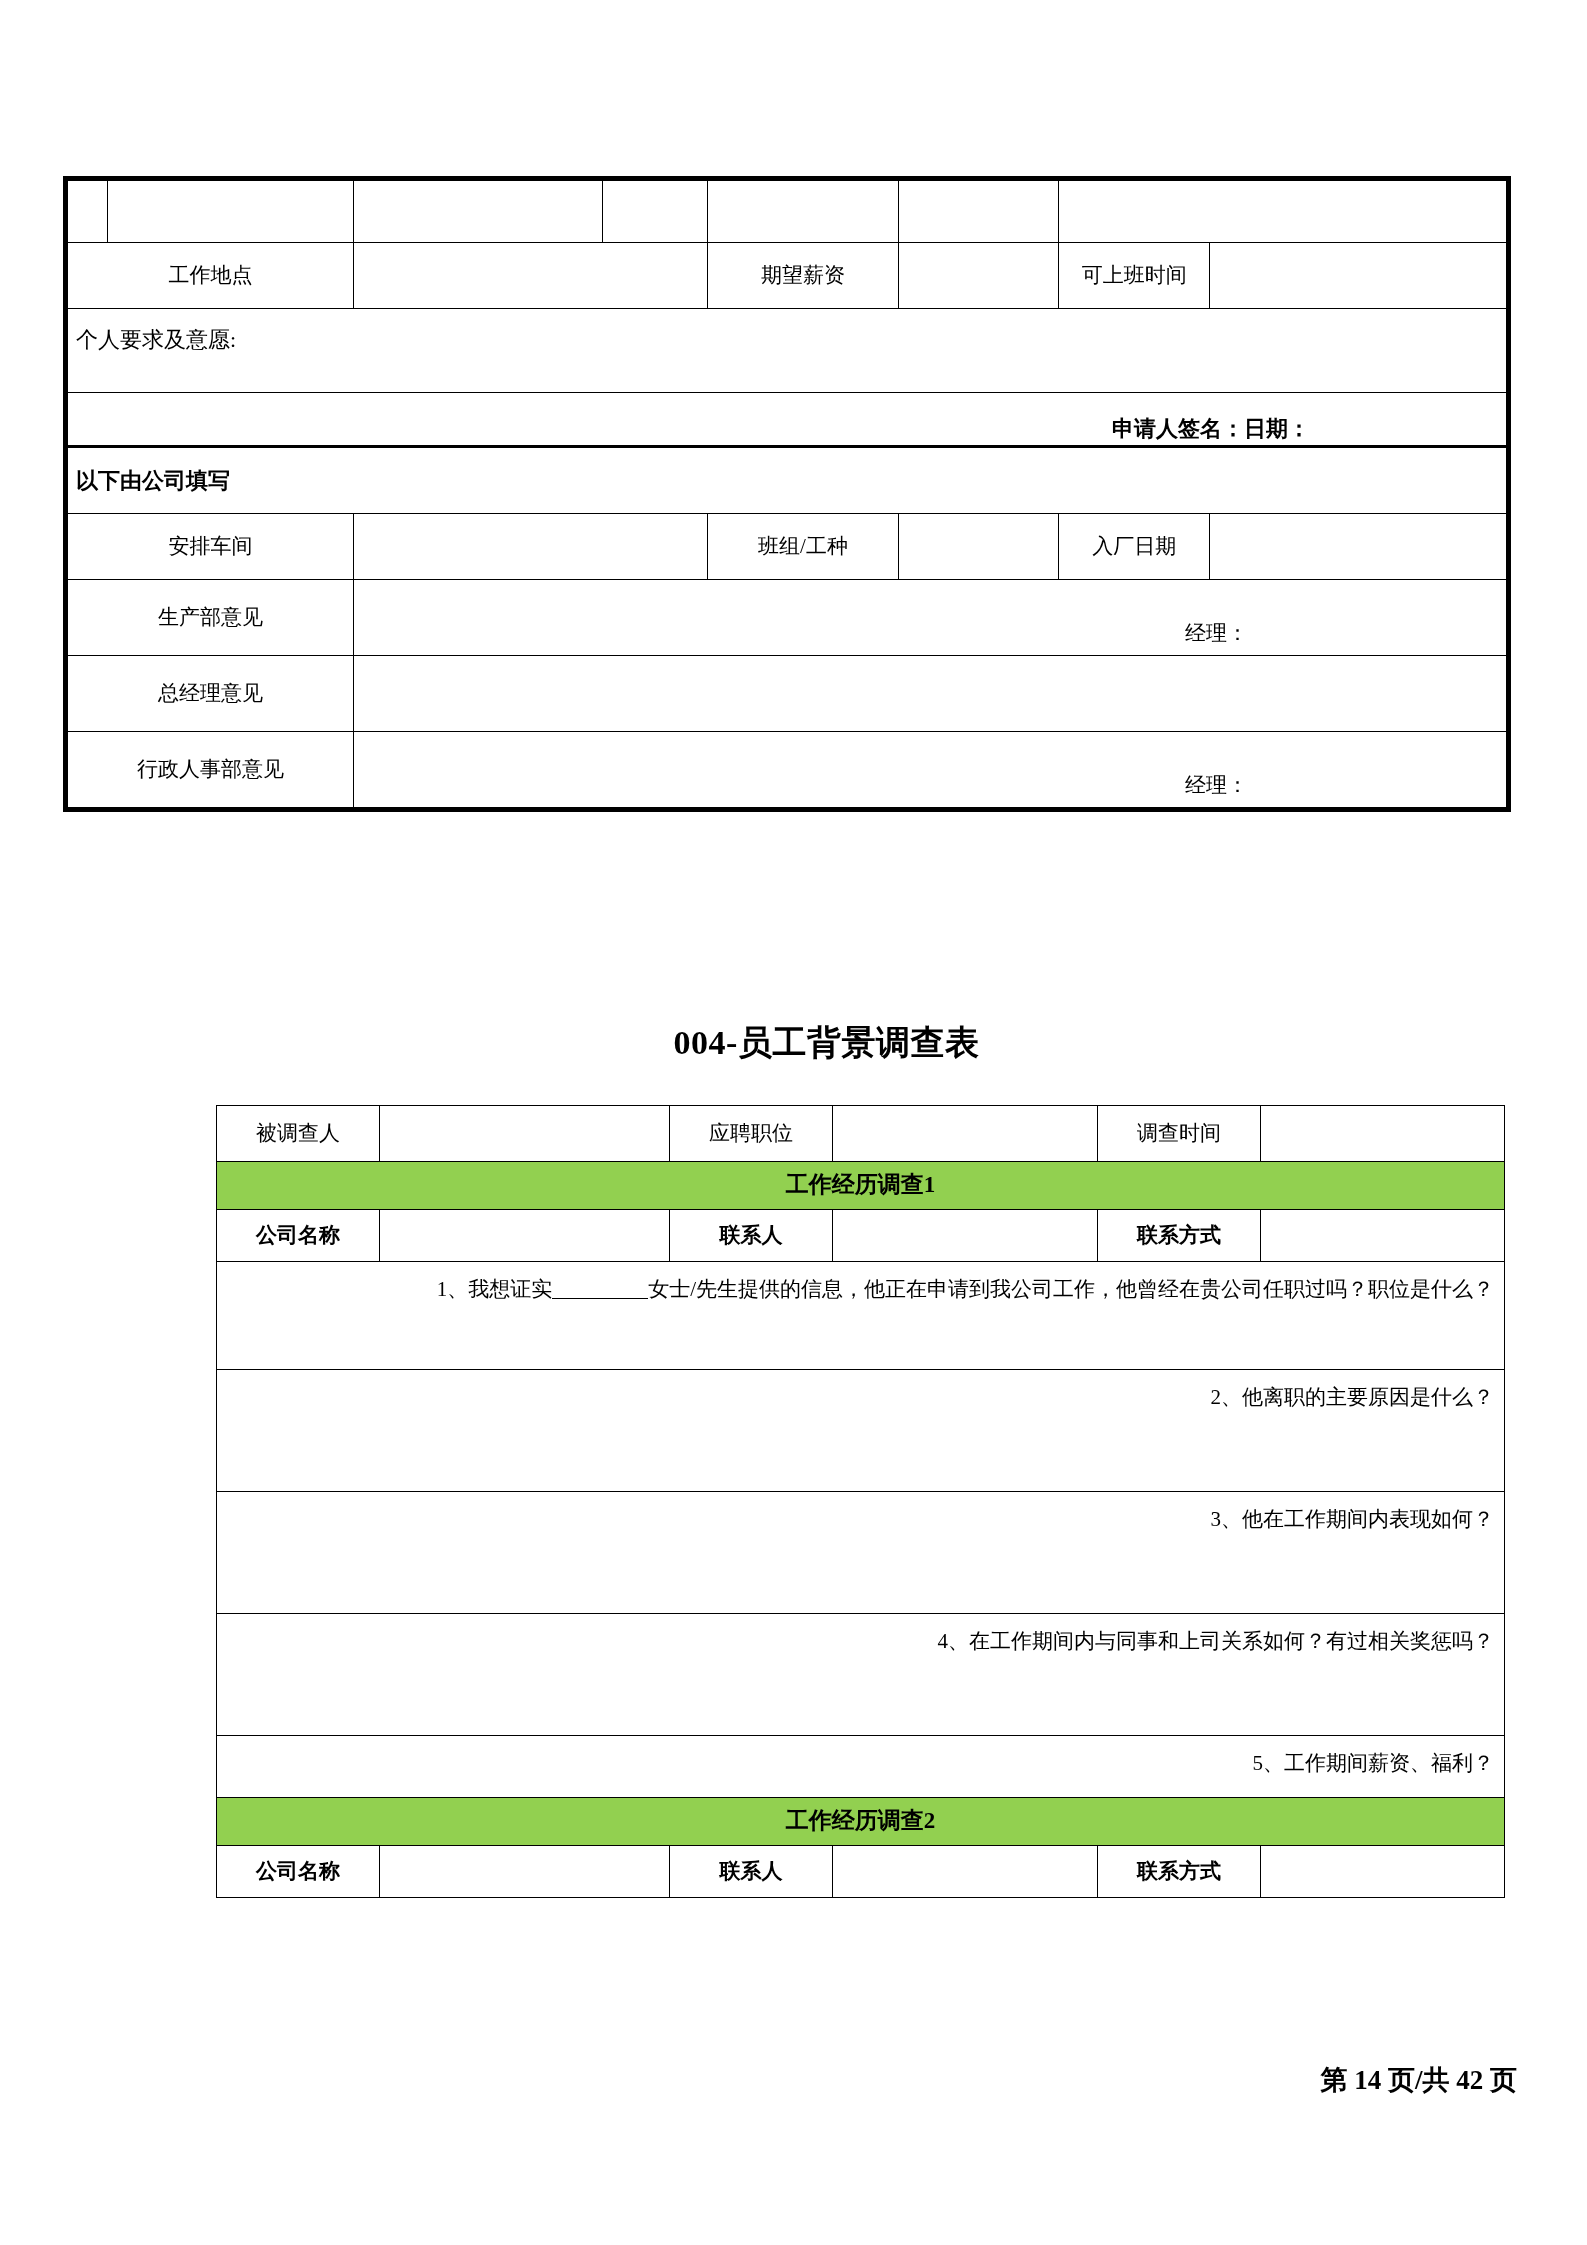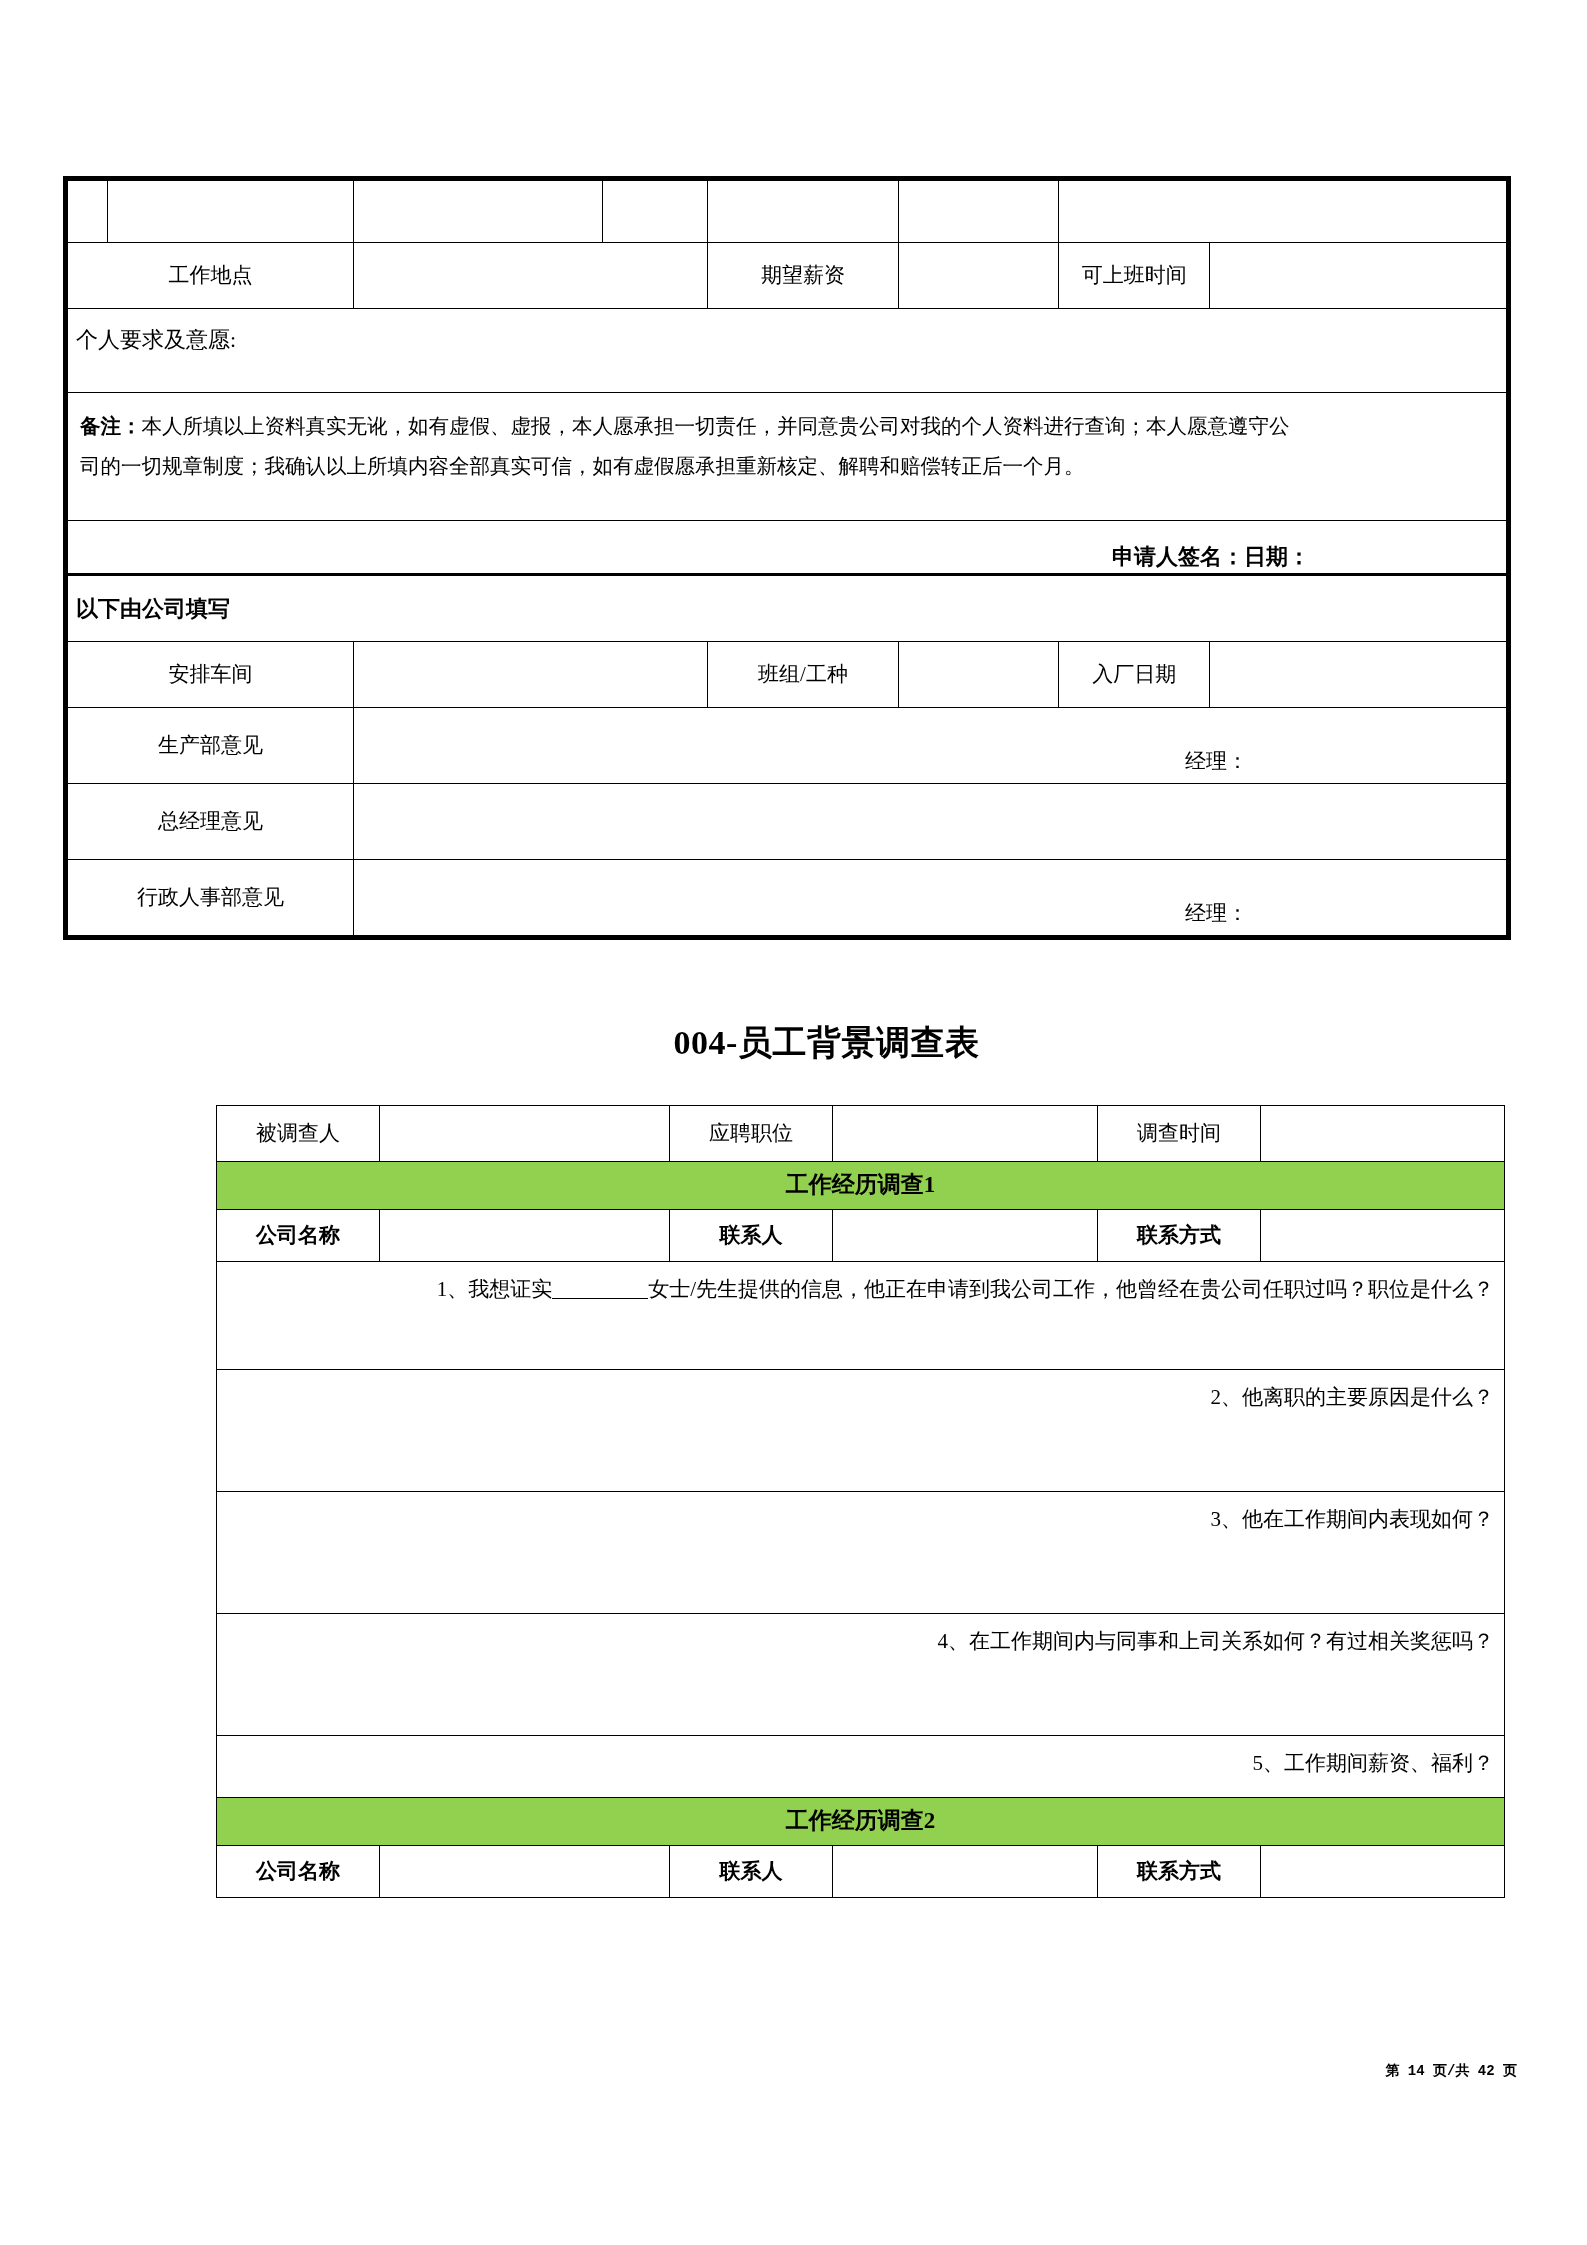--- a/index.html
+++ b/index.html
@@ -146,23 +146,23 @@
     border-bottom: 1.6px solid #000;
     width: 96px;
     vertical-align: -3px;
   }
 
   
   .footer {
     position: absolute;
     right: 70px;
     top: 2062px;
-    font-size: 14px;
+    font-size: 27px;
     font-weight: bold;
-    font-family: Liberation Mono, monospace;
+    font-family: Liberation Serif, serif;
     color: #000;
   }
 </style>
 </head>
 <body>
 
 <div class="page">
 
   <div class="form1-wrap">
     <table class="f1">
@@ -195,26 +195,20 @@
         <td class="ctr">期望薪资</td>
         <td class="ctr"></td>
         <td class="ctr">可上班时间</td>
         <td class="ctr"></td>
       </tr>
 
       <tr class="r-wish">
         <td colspan="9" class="lft" style="vertical-align:top;padding-top:14px;font-size:22px;">个人要求及意愿:</td>
       </tr>
 
-      <tr class="r-note">
-        <td colspan="9" style="vertical-align:top;padding-top:14px;overflow:hidden;">
-          <div class="note-body"><b>备注：</b><span>本人所填以上资料真实无讹，如有虚假、虚报，本人愿承担一切责任，并同意贵公司对我的个人资料进行查询；本人愿意遵守公</span></div>
-          <div class="note-body note-line2">司的一切规章制度；我确认以上所填内容全部真实可信，如有虚假愿承担重新核定、解聘和赔偿转正后一个月。</div>
-        </td>
-      </tr>
 
       <tr class="r-sign">
         <td colspan="9" style="padding:0;">
           <div class="sign-row-inner">
             <span>申请人签名：</span>
             <span>日期：</span>
           </div>
         </td>
       </tr>
 

